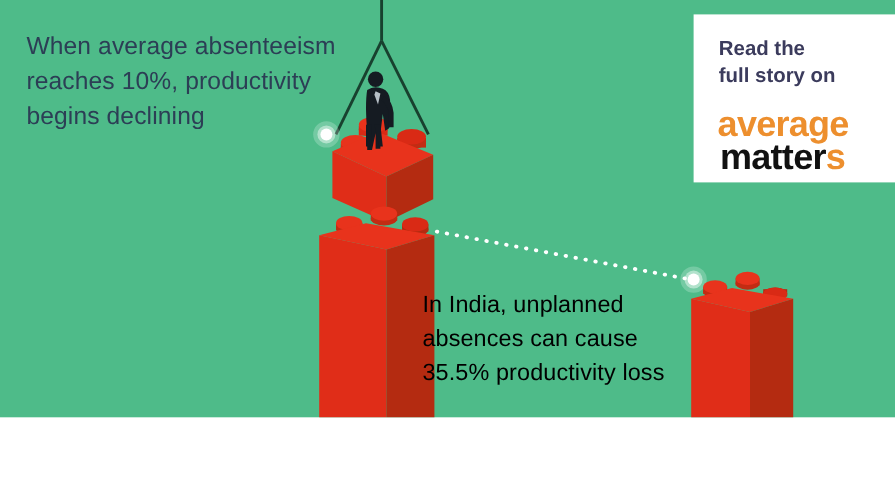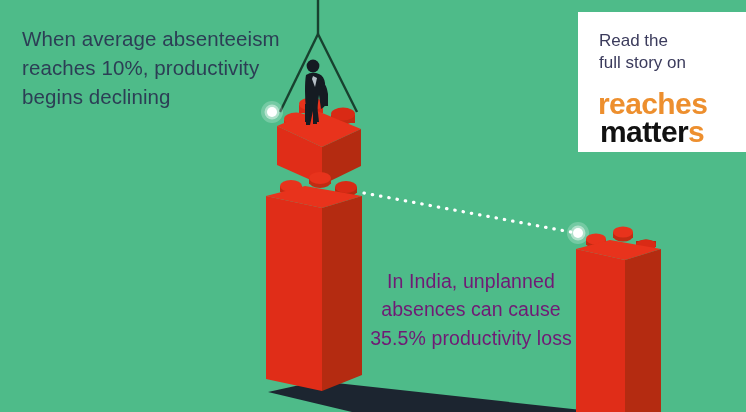--- a/index.html
+++ b/index.html
@@ -3,21 +3,21 @@
 <meta charset="utf-8">
 <style>
   html, body {
     margin: 0;
     padding: 0;
     background: #ffffff;
   }
   #stage {
     position: relative;
     width: 746px;
-    height: 412px;
+    height: 348px;
     overflow: hidden;
     background: #4EBB89;
     font-family: "Liberation Sans", sans-serif;
   }
 
   
   .headline {
     position: absolute;
     left: 22px;
     top: 24px;
@@ -26,26 +26,26 @@
     font-size: 20.5px;
     line-height: 1.42;
     letter-spacing: 0.1px;
     white-space: pre-line;
   }
 
   
   .caption {
     position: absolute;
     left: 352px;
-    top: 267px;
+    top: 240px;
     width: 238px;
-    color: #701a75;
+    color: #000000;
     font-size: 19.5px;
     line-height: 1.45;
-    text-align: center;
+    text-align: left;
     letter-spacing: 0.1px;
     white-space: pre-line;
   }
 
   
   .brand-panel {
     position: absolute;
     left: 578px;
     top: 12px;
     width: 168px;
@@ -53,20 +53,21 @@
     background: #ffffff;
   }
   .brand-read {
     position: absolute;
     left: 21px;
     top: 18px;
     color: #3B3B5C;
     font-size: 17px;
     line-height: 1.32;
     white-space: pre-line;
+    font-weight: bold;
   }
   .brand-logo {
     position: absolute;
     left: 20px;
     top: 78px;
     line-height: 0.92;
   }
   .logo-people {
     display: block;
     font-size: 30px;
@@ -213,18 +214,18 @@
 begins declining</div>
 
   <div class="caption">In India, unplanned
 absences can cause
 35.5% productivity loss</div>
 
   <div class="brand-panel">
     <div class="brand-read">Read the
 full story on</div>
     <div class="brand-logo">
-      <span class="logo-people">reaches</span>
+      <span class="logo-people">average</span>
       <span class="logo-matters"><span>matter</span><span class="tail">s</span></span>
     </div>
   </div>
 
 </div>
 
 </body></html>

